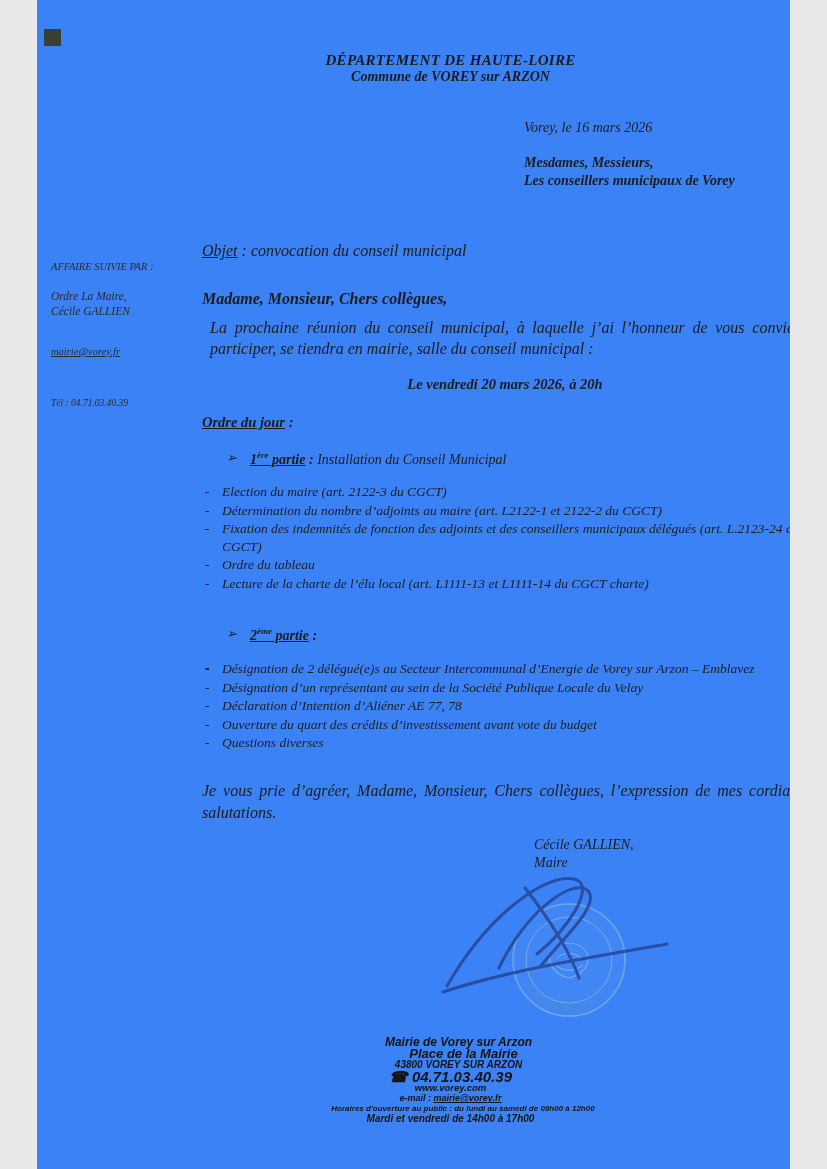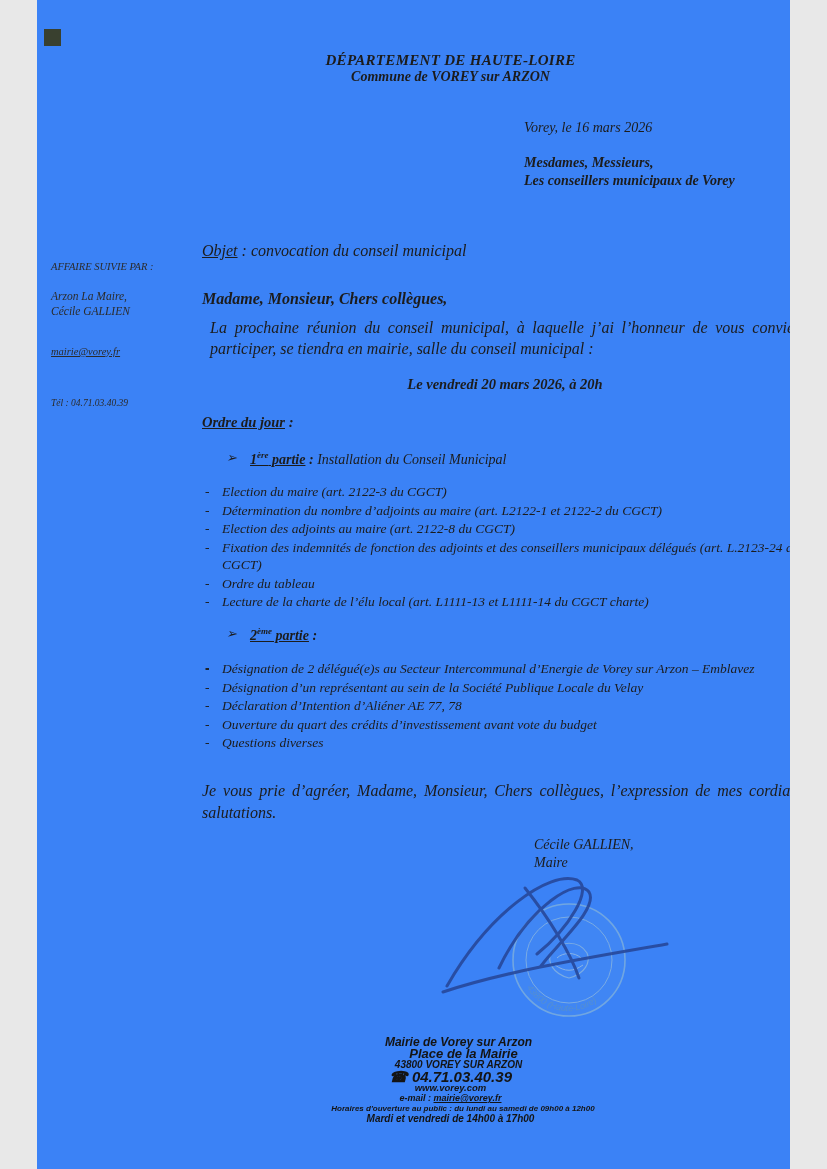--- a/index.html
+++ b/index.html
@@ -85,21 +85,21 @@
 
   <div class="abs dateline">Vorey, le 16 mars 2026</div>
 
   <div class="abs recipients">
     <div>Mesdames, Messieurs,</div>
     <div>Les conseillers municipaux de Vorey</div>
   </div>
 
   <div class="abs margin-col m-affaire">AFFAIRE SUIVIE PAR :</div>
   <div class="abs margin-col m-names">
-    <div>Arzon La Maire,</div>
+    <div>Ordre La Maire,</div>
     <div>Cécile GALLIEN</div>
   </div>
   <div class="abs margin-col m-email">mairie@vorey.fr</div>
   <div class="abs margin-col m-tel">Tél : 04.71.03.40.39</div>
 
   <div class="abs main subject">
     <span class="u">Objet</span><span> : </span><span>convocation du conseil municipal</span>
   </div>
 
   <div class="abs main salutation">Madame, Monsieur, Chers collègues,</div>
@@ -115,21 +115,21 @@
   <div class="abs main part-head part1">
     <span class="arrow">➢</span>
     <span class="ph-inner">
       <span class="hl"><span>1</span><sup>ère</sup><span> partie</span></span><span class="colon"> : </span><span>Installation du Conseil Municipal</span>
     </span>
   </div>
 
   <ul class="abs main agenda list1">
     <li><span class="dash">-</span><span>Election du maire (art. 2122-3 du CGCT)</span></li>
     <li><span class="dash">-</span><span>Détermination du nombre d’adjoints au maire (art. L2122-1 et 2122-2 du CGCT)</span></li>
-    <li><span class="dash">-</span><span>Election des adjoints au maire (art. 2122-8 du CGCT)</span></li>
+    <li><span class="dash">-</span></li>
     <li><span class="dash">-</span><span>Fixation des indemnités de fonction des adjoints et des conseillers municipaux délégués (art. L.2123-24 du CGCT)</span></li>
     <li><span class="dash">-</span><span>Ordre du tableau</span></li>
     <li><span class="dash">-</span><span>Lecture de la charte de l’élu local (art. L1111-13 et L1111-14 du CGCT charte)</span></li>
   </ul>
 
   <div class="abs main part-head part2">
     <span class="arrow">➢</span>
     <span class="ph-inner">
       <span class="hl"><span>2</span><sup>ème</sup><span> partie</span></span><span class="colon"> :</span>
     </span>

